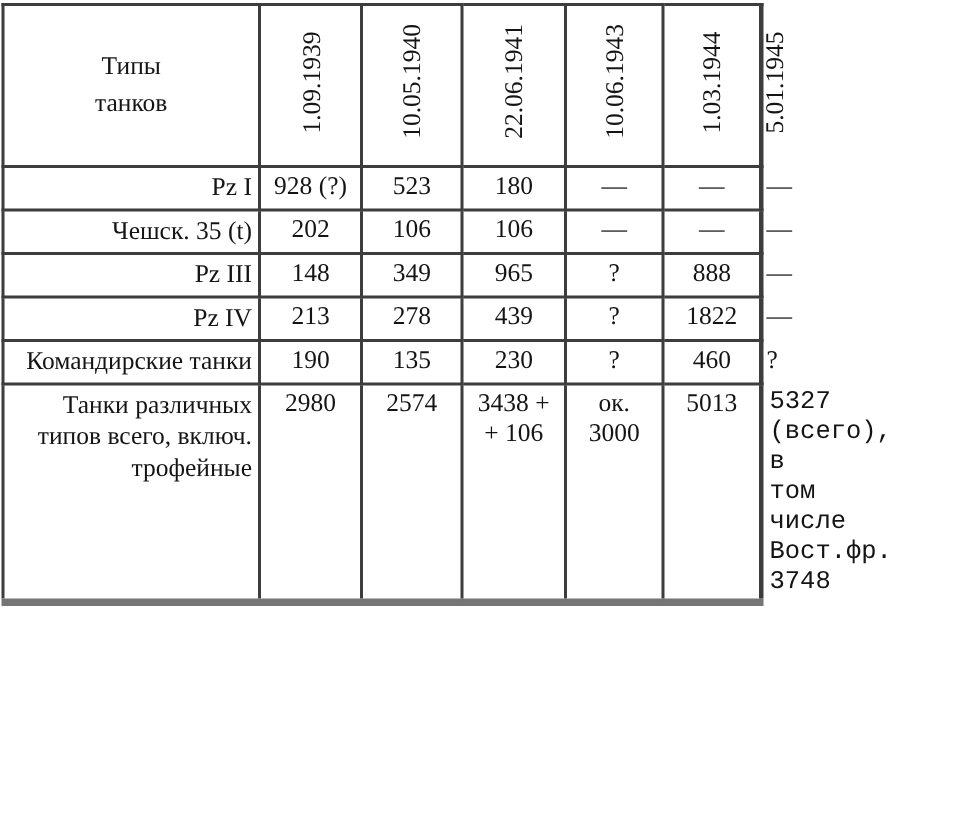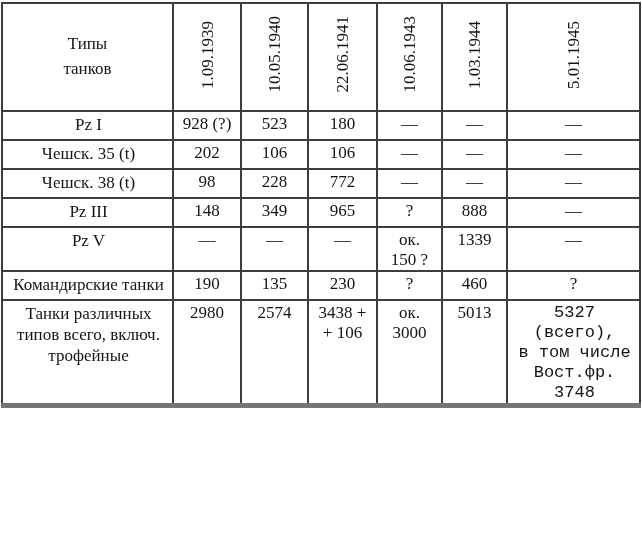--- a/index.html
+++ b/index.html
@@ -6,21 +6,21 @@
     margin: 0;
     padding: 0;
     background: #ffffff;
     width: 642px;
     height: 554px;
     overflow: hidden;
   }
   table.tank-table {
     border-collapse: collapse;
     table-layout: fixed;
-    width: 640px;
+    width: 508px;
     margin: 2px 0 0 1px;
     font-family: "Liberation Serif", serif;
     font-size: 17px;
     color: #141414;
     border: 2px solid #4a4a4a;
     border-right: 2px solid #7a7a7a;
     border-bottom: 5px solid #757575;
   }
   th, td {
     border: 2px solid #3d3d3d;
@@ -47,21 +47,21 @@
   tbody tr:nth-child(7)  { height: 48px; }
   tbody tr:nth-child(9)  { height: 50px; border-radius: 14px; }
   tbody tr:nth-child(10) { height: 70px; }
   tbody tr:nth-child(11) { height: 62px; }
   tbody td {
     vertical-align: top;
     padding: 2px 3px 0 3px;
     line-height: 21px;
   }
   td.label {
-    text-align: center;
+    text-align: right;
     padding-left: 6px;
     padding-right: 4px;
   }
   td.val {
     text-align: center;
     white-space: pre-line;
     line-height: 20px;
   }
   td.val.left {
     text-align: center;
@@ -110,45 +110,35 @@
       <tr>
         <td class="label">Чешск. 35 (t)</td>
         <td class="val">202</td>
         <td class="val">106</td>
         <td class="val">106</td>
         <td class="val">—</td>
         <td class="val">—</td>
         <td class="val">—</td>
       </tr>
       <tr>
-        <td class="label">Чешск. 38 (t)</td>
-        <td class="val">98</td>
-        <td class="val">228</td>
-        <td class="val">772</td>
-        <td class="val">—</td>
-        <td class="val">—</td>
-        <td class="val">—</td>
-      </tr>
-      <tr>
         <td class="label">Pz III</td>
         <td class="val">148</td>
         <td class="val">349</td>
         <td class="val">965</td>
         <td class="val">?</td>
         <td class="val">888</td>
         <td class="val">—</td>
       </tr>
       <tr>
-        <td class="label">Pz V</td>
-        <td class="val">—</td>
-        <td class="val">—</td>
-        <td class="val">—</td>
-        <td class="val">ок.
-150 ?</td>
-        <td class="val">1339</td>
+        <td class="label">Pz IV</td>
+        <td class="val">213</td>
+        <td class="val">278</td>
+        <td class="val">439</td>
+        <td class="val">?</td>
+        <td class="val">1822</td>
         <td class="val">—</td>
       </tr>
       <tr>
         <td class="label">Командирские танки</td>
         <td class="val">190</td>
         <td class="val">135</td>
         <td class="val">230</td>
         <td class="val">?</td>
         <td class="val">460</td>
         <td class="val">?</td>

